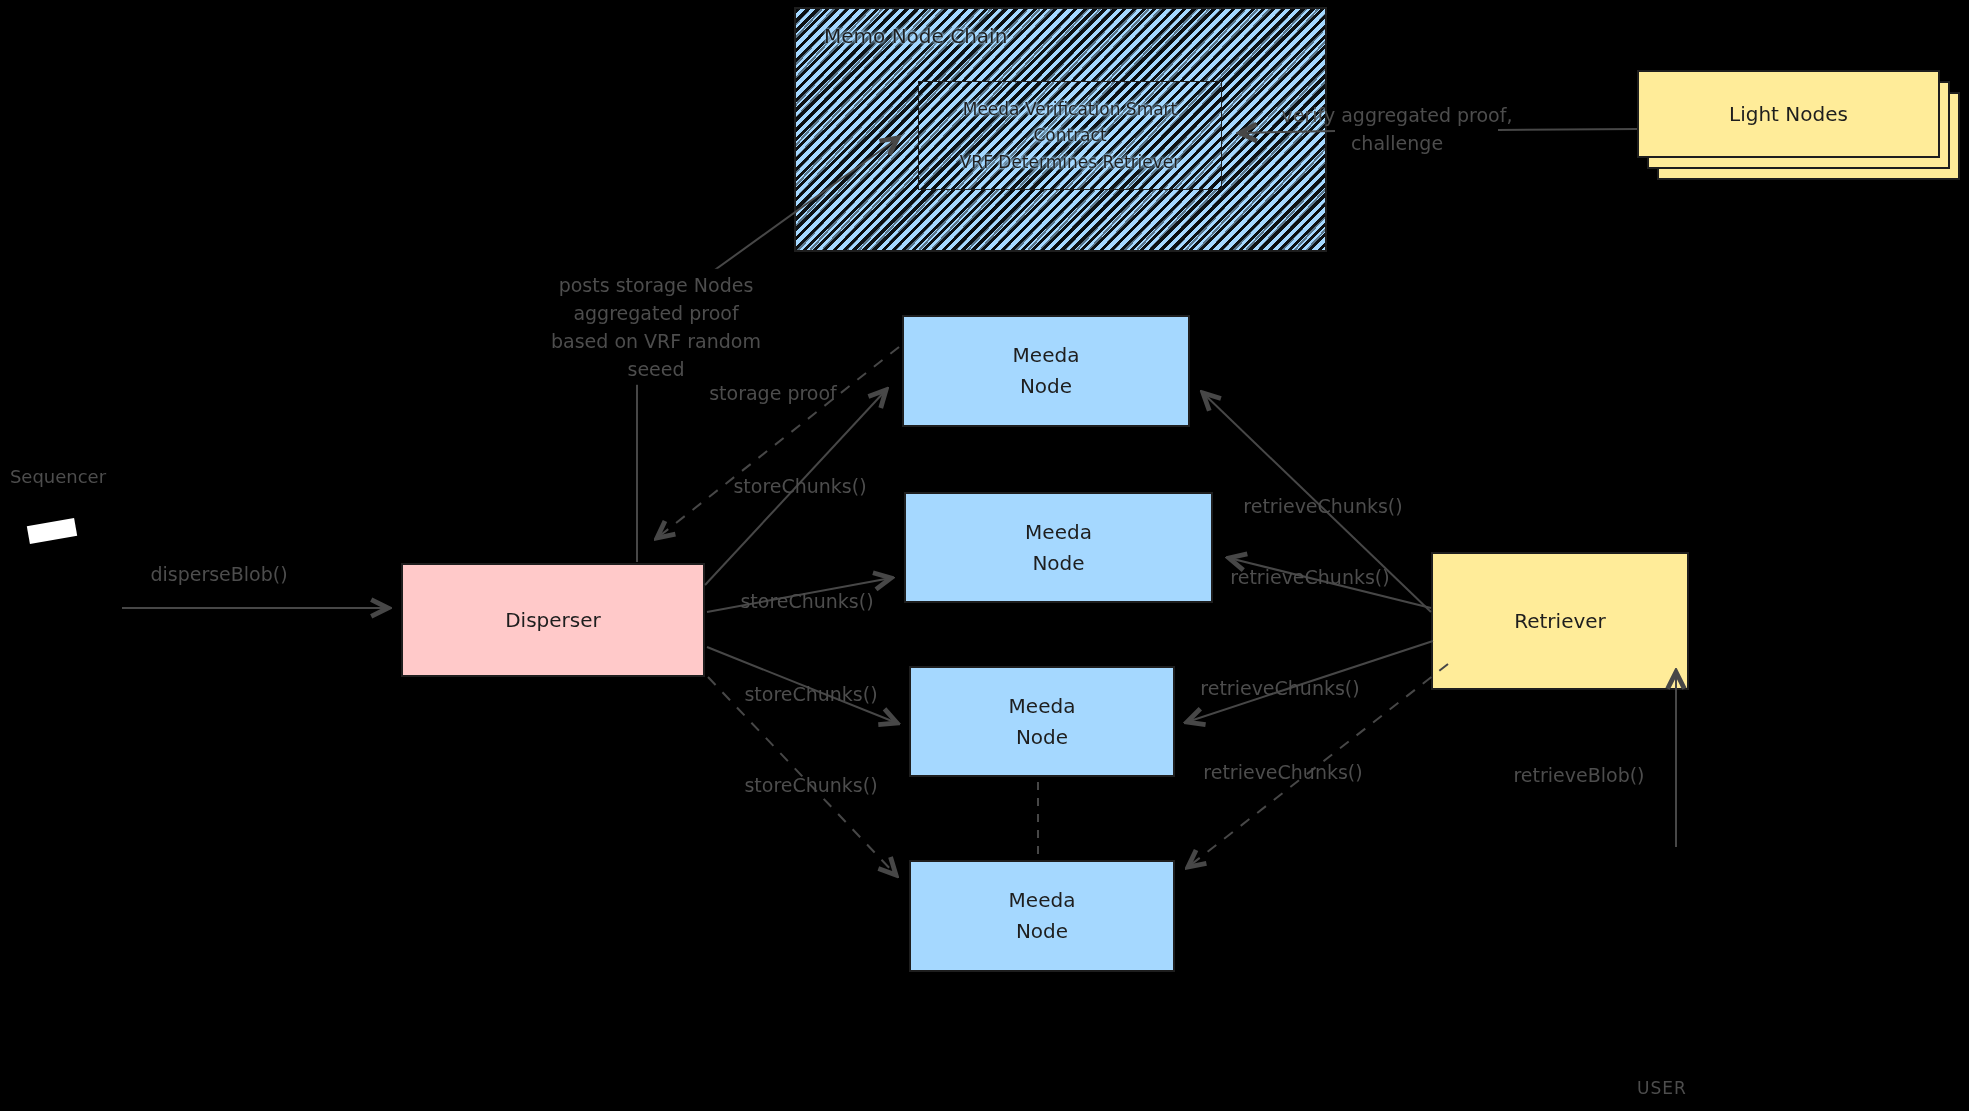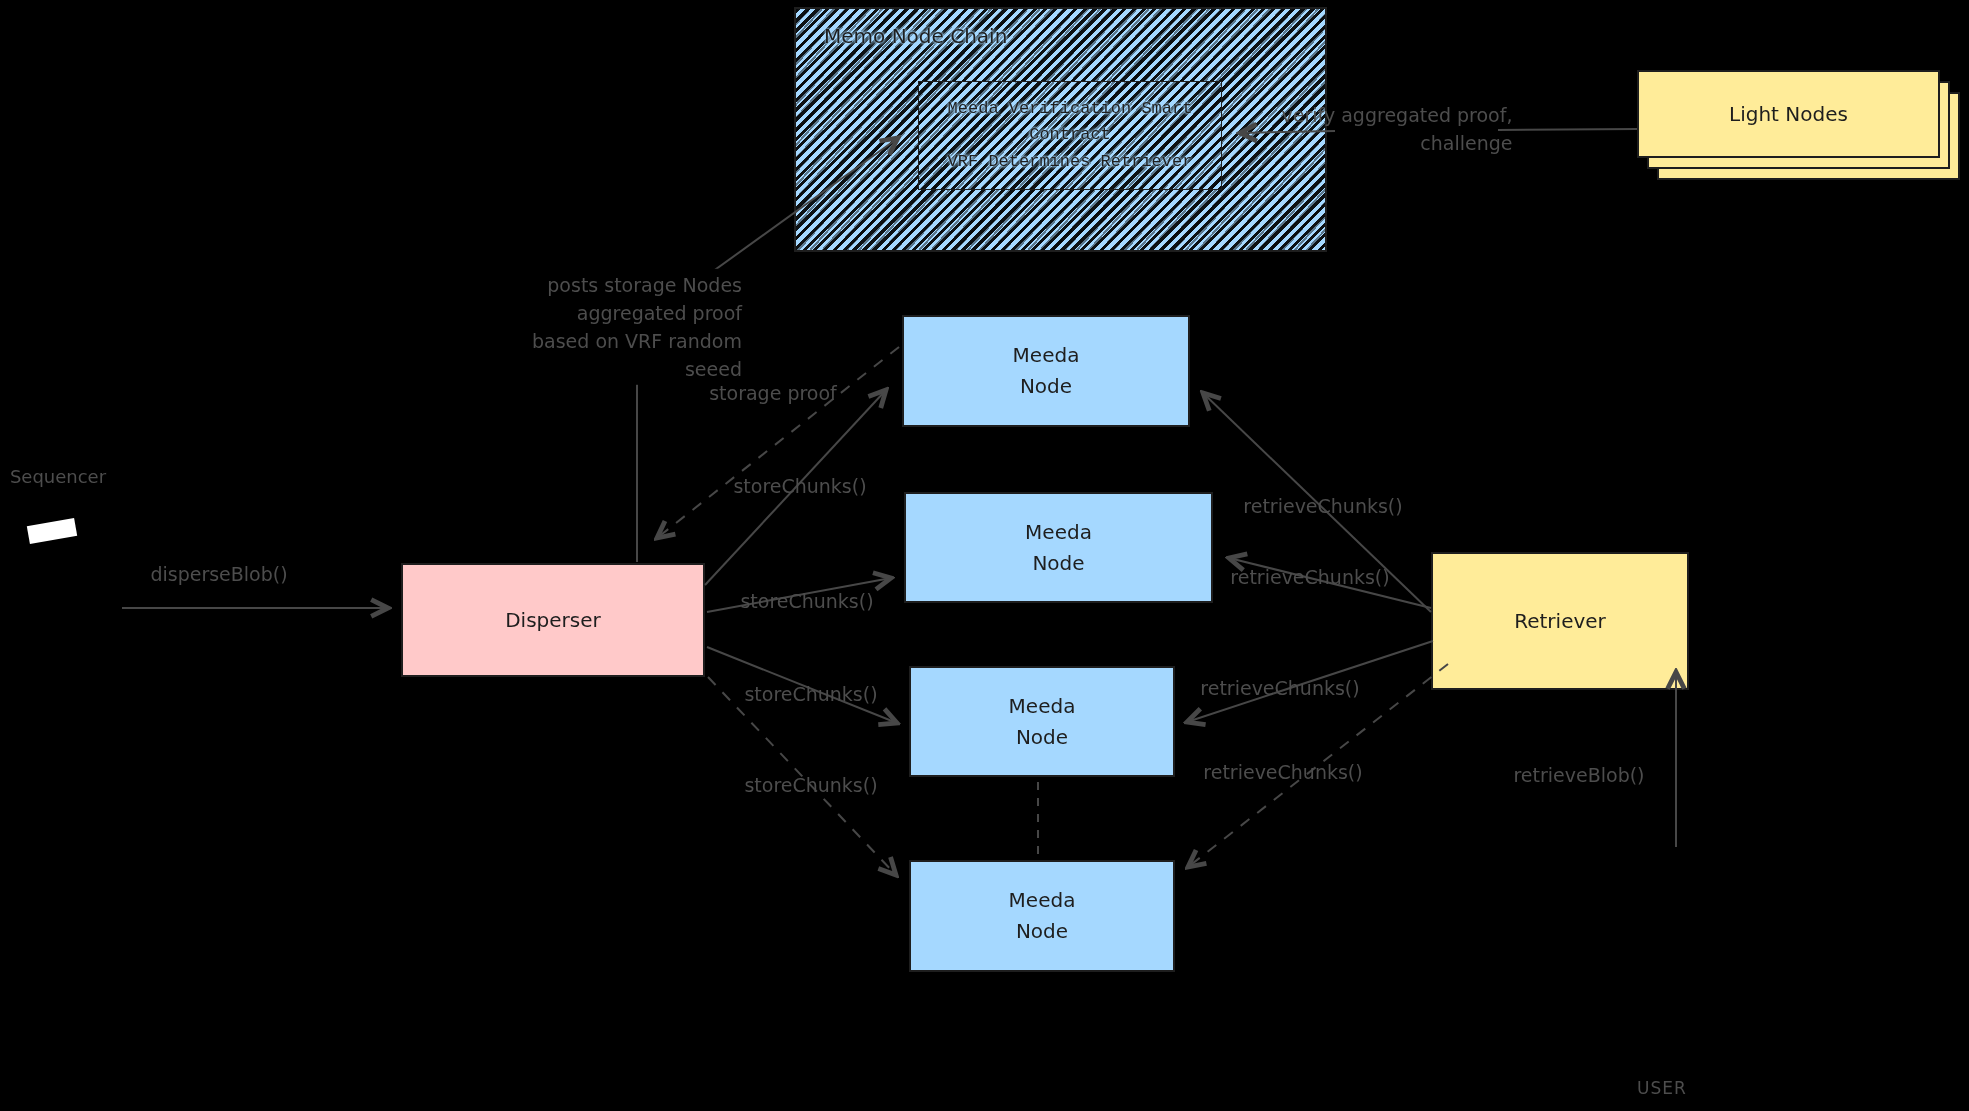--- a/index.html
+++ b/index.html
@@ -24,41 +24,41 @@
     position:absolute;left:28px;top:15px;font-size:20px;color:var(--box-text,#1e1e1e);
     text-shadow:0 0 3px var(--node-blue,#a5d8ff),0 0 3px var(--node-blue,#a5d8ff),0 0 6px var(--node-blue,#a5d8ff);
     white-space:nowrap;
   }
   .contract-text{
     line-height:1.55;font-size:17px;
     text-shadow:0 0 3px var(--node-blue,#a5d8ff),0 0 3px var(--node-blue,#a5d8ff),0 0 5px var(--node-blue,#a5d8ff);
   }
   .edge-label{
     position:absolute;transform:translate(-50%,-50%);
-    color:var(--label-gray,#4d4d4d);font-size:19px;white-space:nowrap;text-align:right;
+    color:var(--label-gray,#4d4d4d);font-size:19px;white-space:nowrap;text-align:center;
     z-index:6;
   }
   .edge-label.block{line-height:1.48;}
-  .backdrop{background:var(--background,#000);padding:2px 6px;}
+  .backdrop{background:var(--background,#000);padding:2px 6px;margin-left:19px;}
   #edges{position:absolute;left:0;top:0;z-index:5;}
   #edges path{stroke:var(--line-gray,#474747);stroke-width:2;fill:none;}
   #edges path.dashed{stroke-dasharray:11 10;}
   .stackcard{position:absolute;width:303px;height:88px;background:var(--retriever-yellow,#ffec99);
       border:2px solid var(--box-border,#1e1e1e);box-sizing:border-box;}
   .seq-shape{position:absolute;left:28px;top:522px;width:48px;height:18px;
       background:var(--sequencer-icon-white,#fff);transform:rotate(-10deg);z-index:2;}
 </style>
 </head>
 <body>
 
 <div id="canvas">
 
   <div class="hatch" style="position:absolute;left:794px;top:7px;width:533px;height:245px;border:2px solid var(--box-border,#1e1e1e);box-sizing:border-box;">
     <span class="hatch-title">Memo Node Chain</span>
-    <div class="hatch" style="position:absolute;left:122px;top:72px;width:304px;height:109px;border:1.5px solid var(--box-border,#1e1e1e);box-sizing:border-box;display:flex;align-items:center;justify-content:center;font-family:Liberation Mono, monospace;">
+    <div class="hatch" style="position:absolute;left:122px;top:72px;width:304px;height:109px;border:1.5px solid var(--box-border,#1e1e1e);box-sizing:border-box;display:flex;align-items:center;justify-content:center;">
       <div class="contract-text" style="text-align:center;color:var(--box-text,#1e1e1e);">
         <div>Meeda Verification Smart</div>
         <div>Contract</div>
         <div>VRF Determines Retriever</div>
       </div>
     </div>
   </div>
 
   <div style="position:absolute;left:1637px;top:70px;width:325px;height:136px;">
     <div class="stackcard" style="left:20px;top:22px;"></div>

